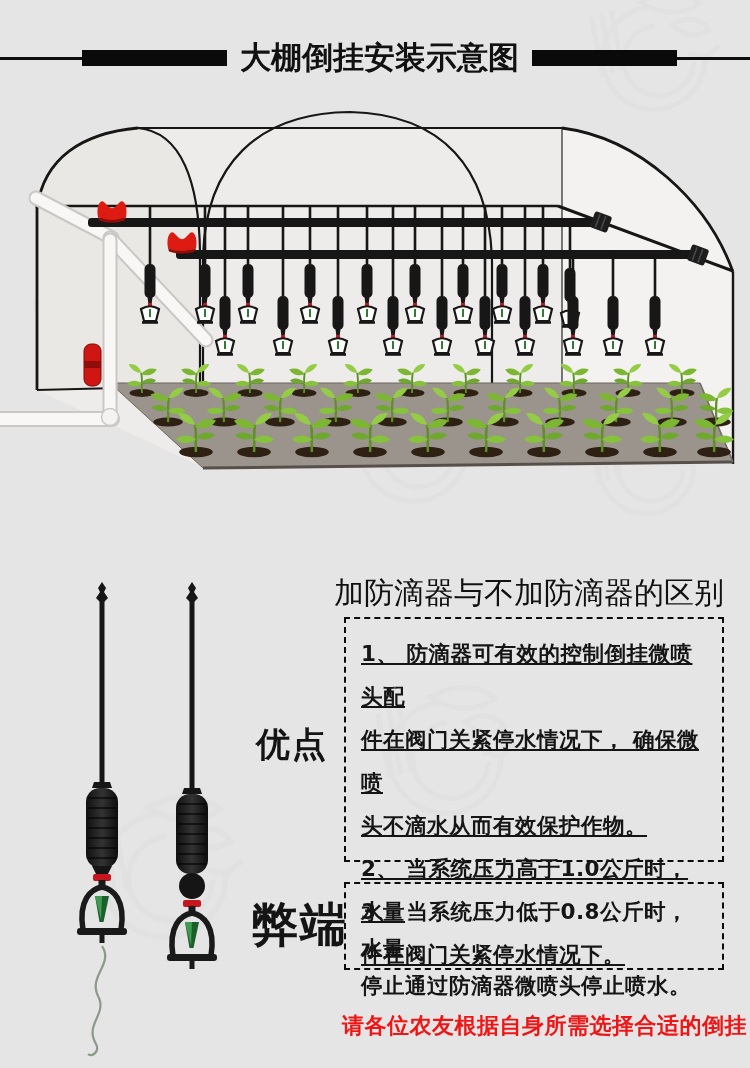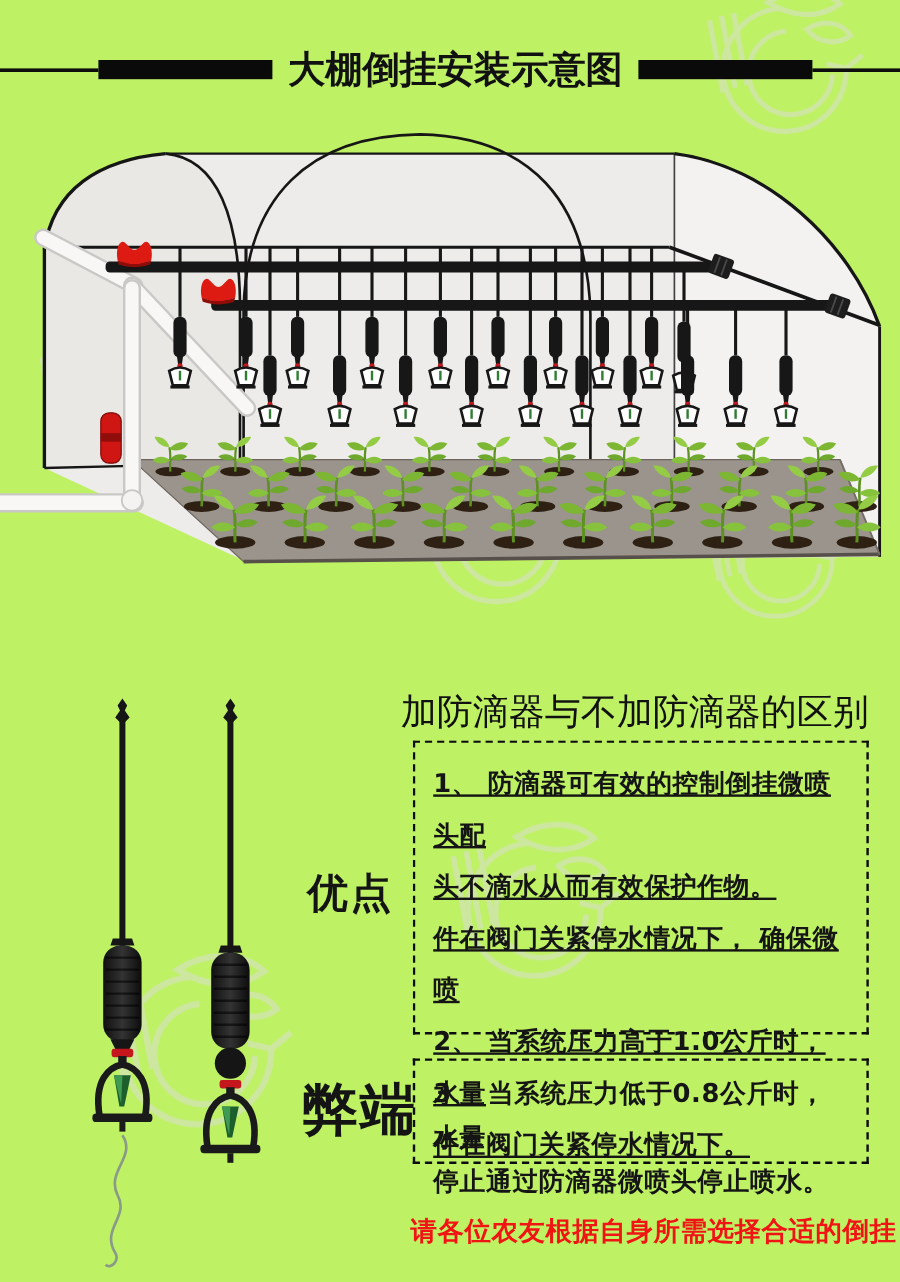--- a/index.html
+++ b/index.html
@@ -1,16 +1,16 @@
 <!DOCTYPE html>
 <html><head>
 <meta charset="utf-8">
 <style>
   html,body{margin:0;padding:0;background:#fff;}
-  .page{position:relative;width:750px;height:1068px;background:#bef264;overflow:hidden;
+  .page{position:relative;width:750px;height:1068px;background:#e5e5e5;overflow:hidden;
         font-family:"DejaVu Sans","Liberation Sans",sans-serif;color:#141414;}
   svg{display:block;}
   .abs{position:absolute;}
   
   .title-bar{position:absolute;top:40px;left:0;width:750px;height:36px;display:flex;align-items:center;}
   .hline{height:3px;background:#0d0d0d;flex:0 0 82px;}
   .hbar{height:16px;background:#0a0a0a;flex:0 0 145px;}
   .page-title{font-size:31px;font-weight:bold;letter-spacing:0px;color:#111;margin:0 13px;white-space:nowrap;}
   
   .section-heading{position:absolute;left:334px;top:548px;font-size:30px;font-weight:normal;color:#111;white-space:nowrap;}
@@ -377,22 +377,22 @@
       <rect x="143" y="340" width="18" height="7" rx="2" fill="#c4161c"></rect>
       <use href="#sprinkler-head" transform="translate(152,352)"></use>
     </g>
   </svg>
 
   <h2 class="section-heading">加防滴器与不加防滴器的区别</h2>
 
   <div class="pros-label">优点</div>
   <div class="dash-box box-adv">
     <p>1、 防滴器可有效的控制倒挂微喷头配</p>
+    <p>件在阀门关紧停水情况下， 确保微喷</p>
     <p>头不滴水从而有效保护作物。</p>
-    <p>件在阀门关紧停水情况下， 确保微喷</p>
     <p>2、 当系统压力高于1.0公斤时， 水量</p>
     <p>件在阀门关紧停水情况下。</p>
   </div>
 
   <div class="cons-label">弊端</div>
   <div class="dash-box box-dis">
     <p>3、 当系统压力低于0.8公斤时， 水量</p>
     <p>停止通过防滴器微喷头停止喷水。</p>
   </div>
 

